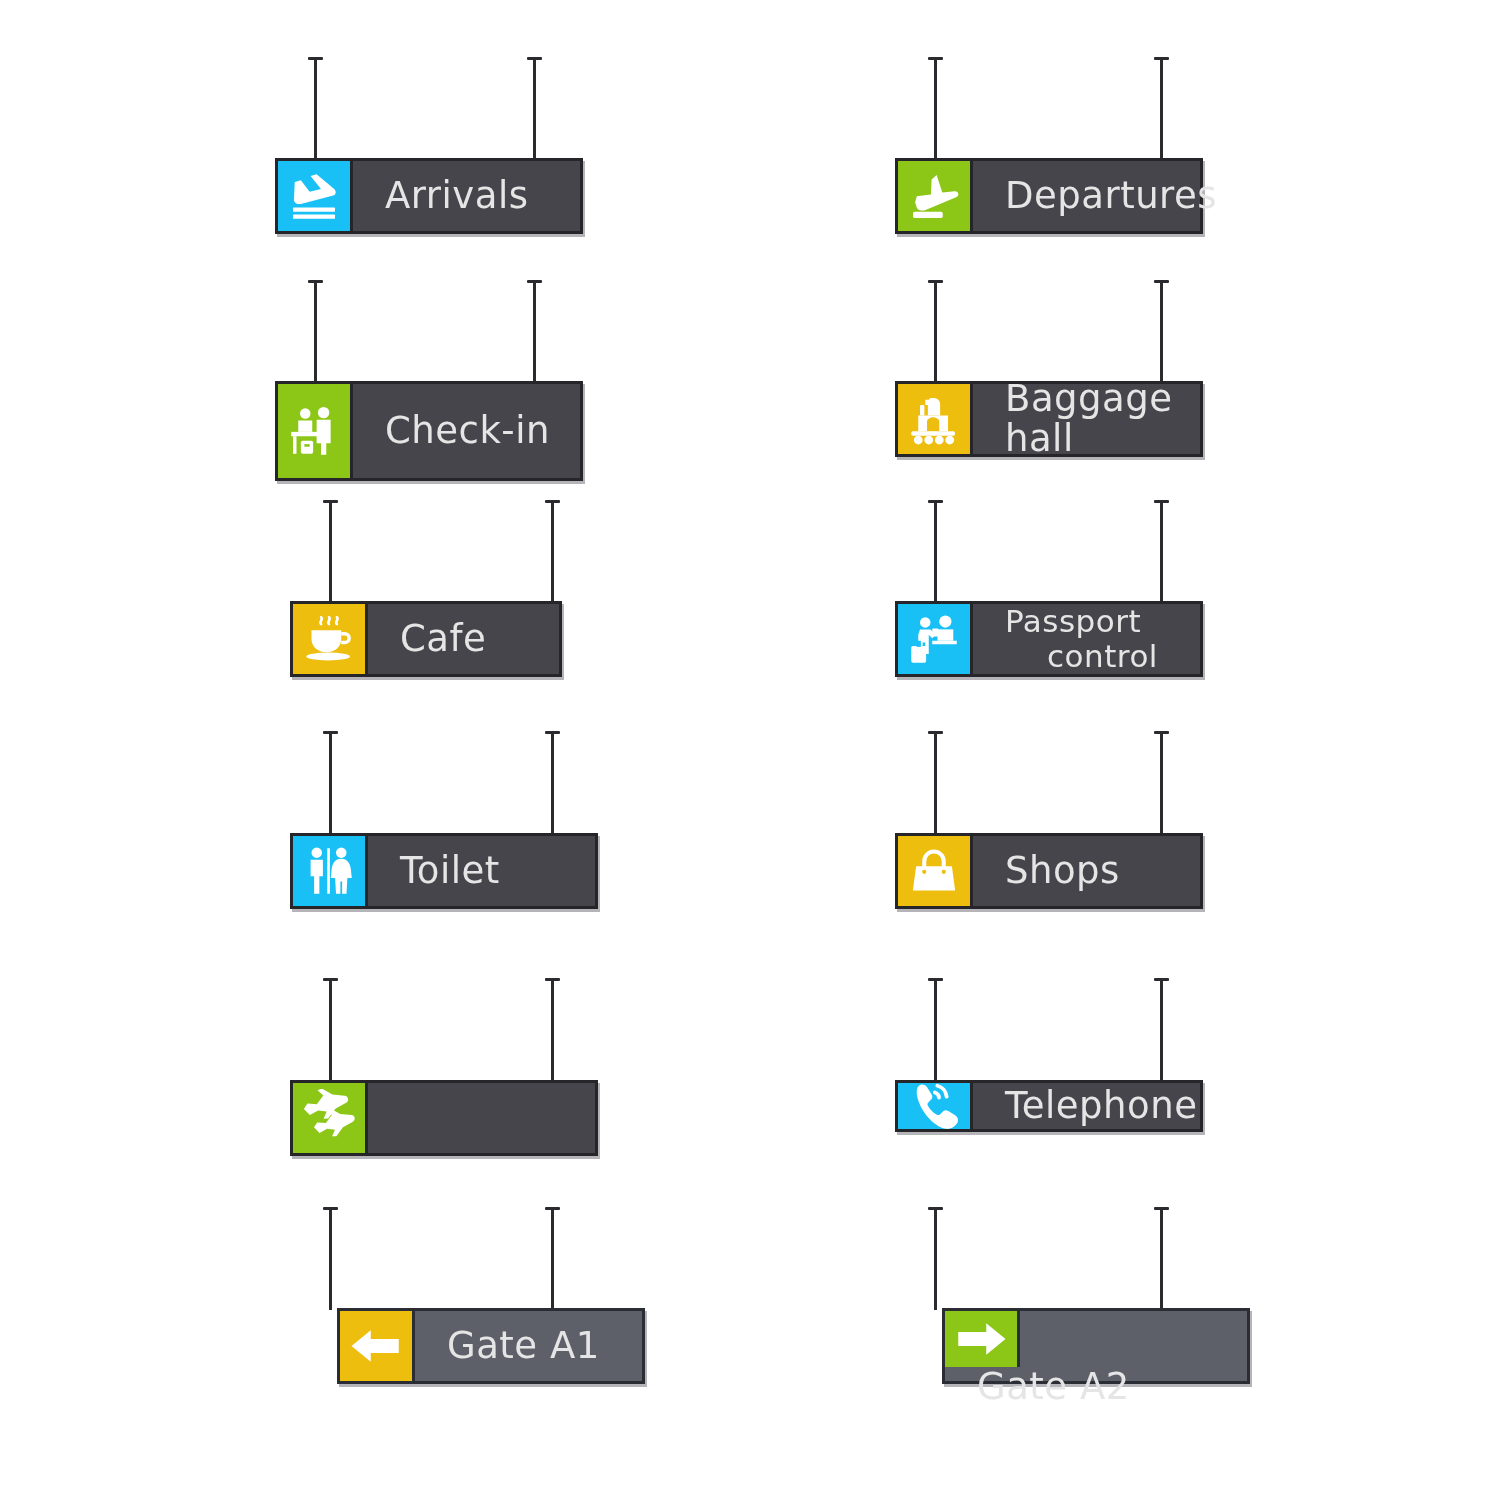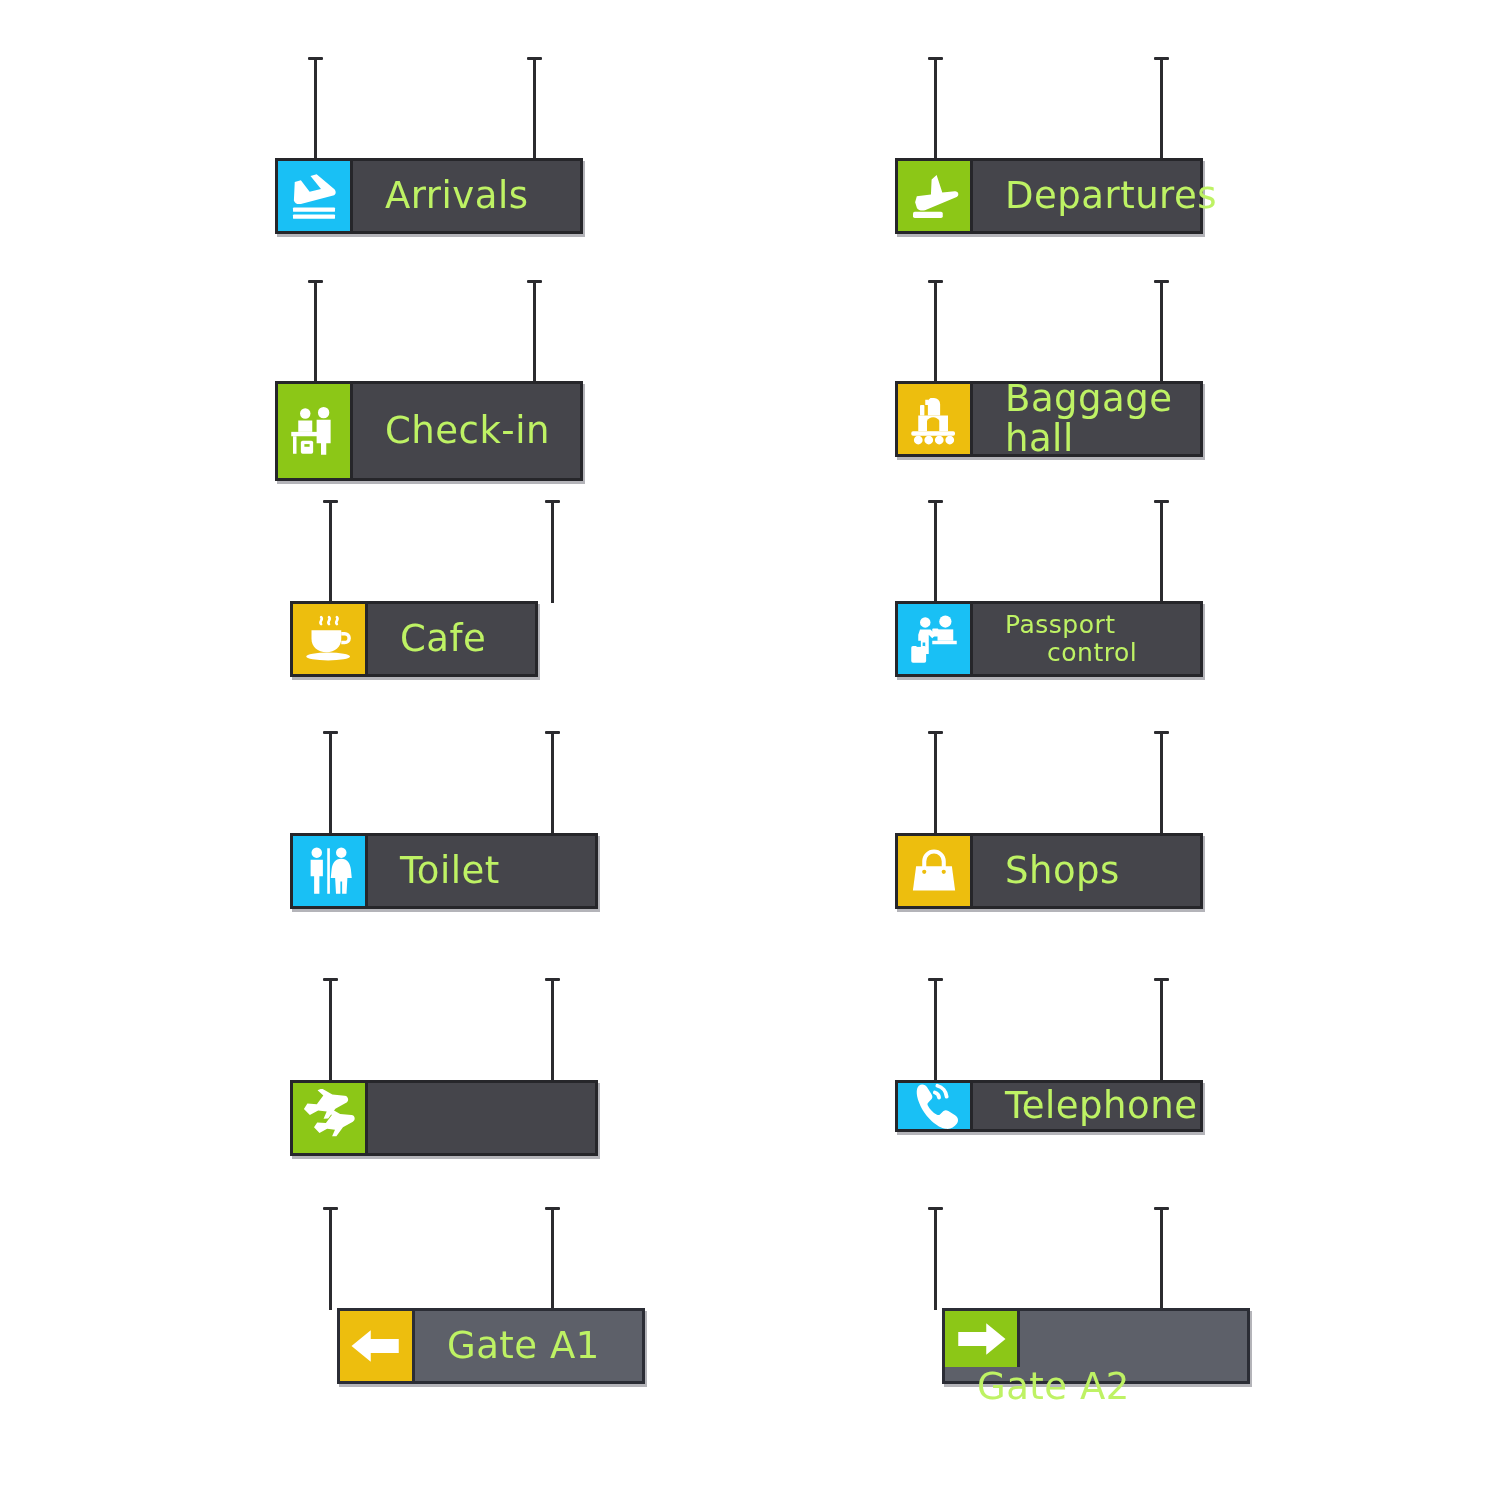--- a/index.html
+++ b/index.html
@@ -53,29 +53,29 @@
 
   .label-cell{
     flex:1 1 auto;
     display:flex;
     align-items:center;
     padding-left:32px;
     padding-right:14px;
     box-sizing:border-box;
   }
   .label{
-    color:#bef264;
+    color:#e5e5e5;
     font-family:"DejaVu Sans", sans-serif;
     font-size:37px;
     font-weight:400;
     letter-spacing:.5px;
     line-height:1.08;
     white-space:pre-line;
   }
-  .label.two-line{font-size:25px;line-height:1.12;}
+  .label.two-line{font-size:31px;line-height:1.12;}
   .label.indent-2nd{ text-align:left; }
   .label.indent-2nd .l2{ display:block; padding-left:42px; }
   .label.plain-2nd .l2{ display:block; }
 </style>
 </head>
 <body>
 
 <div id="stage">
 
   <div class="rod" style="left:314px;top:57px;height:103px;"></div>
@@ -144,21 +144,21 @@
         <circle fill="#ffffff" cx="50" cy="56" r="5"></circle>
       </svg>
     </div>
     <div class="label-cell">
       <span class="label">Baggage hall</span>
     </div>
   </div>
 
   <div class="rod" style="left:329px;top:500px;height:103px;"></div>
   <div class="rod" style="left:551px;top:500px;height:103px;"></div>
-  <div class="sign" style="left:290px;top:601px;width:248px;height:76px;">
+  <div class="sign" style="left:290px;top:601px;width:272px;height:76px;">
     <div class="icon-cell" style="background:#edbe0e;">
       <svg width="56" height="56" viewBox="0 0 64 64" aria-hidden="true">
         <path stroke="#ffffff" stroke-width="3" fill="none" stroke-linecap="round" d="M23 15c-3-3 3-5 0-8M32 15c-3-3 3-5 0-8M41 15c-3-3 3-5 0-8"></path>
         <path fill="#ffffff" d="M12 22h34v10c0 9-7 15-17 15s-17-6-17-15z"></path>
         <path fill="none" stroke="#ffffff" stroke-width="4" d="M46 26h4a5 5 0 0 1 0 10h-4"></path>
         <ellipse fill="#ffffff" cx="31" cy="52" rx="25" ry="4.5"></ellipse>
       </svg>
     </div>
     <div class="label-cell">
       <span class="label">Cafe</span>

